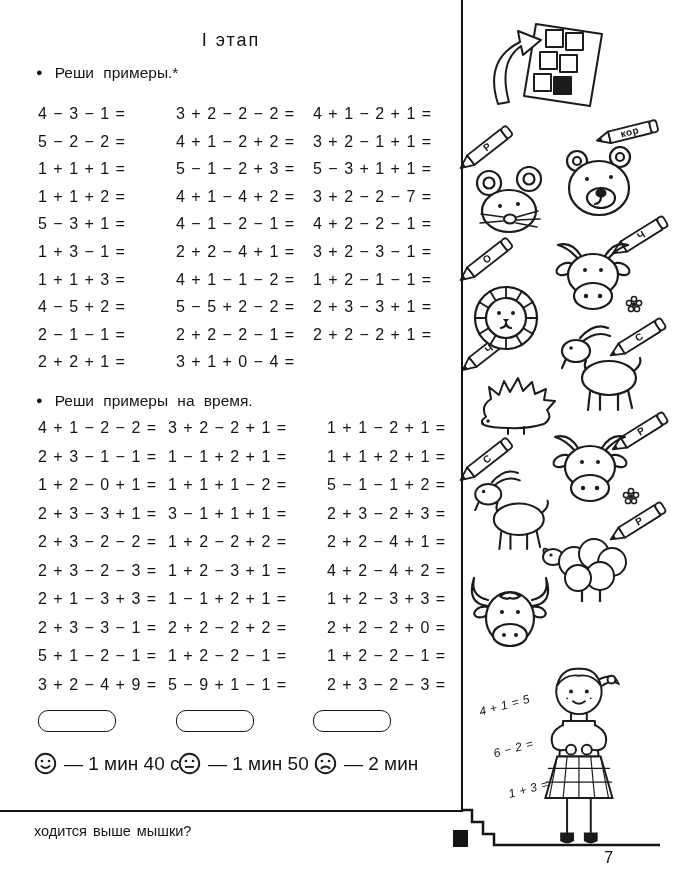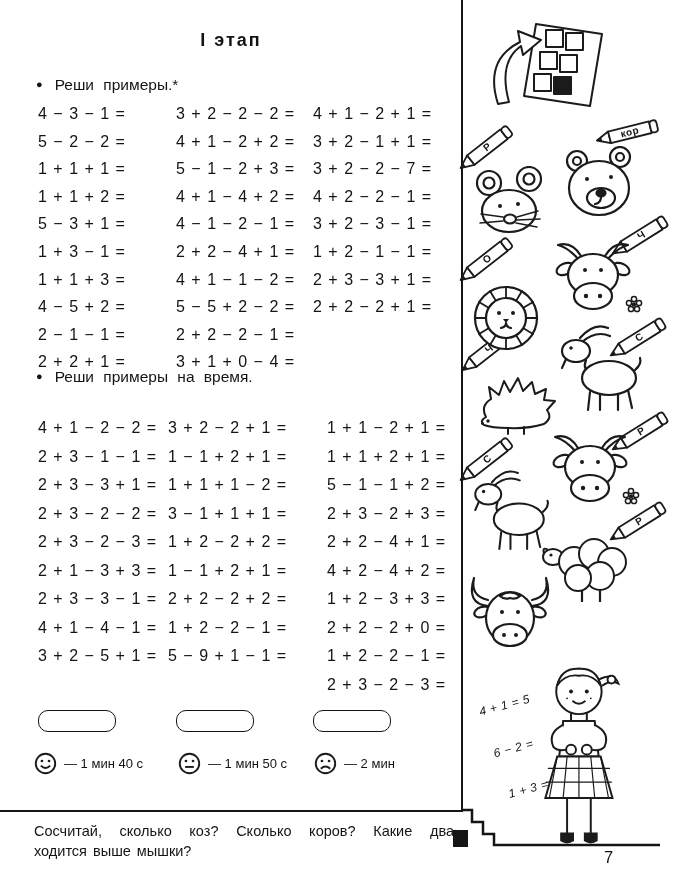--- a/index.html
+++ b/index.html
@@ -1,33 +1,33 @@
 <!DOCTYPE html>
 <html><head>
 <meta charset="utf-8">
 <style>
   html,body{margin:0;padding:0}
   body{width:674px;height:874px;position:relative;background:#fff;color:#141414;
        font-family:"Liberation Sans",sans-serif;overflow:hidden}
 
   .title{position:absolute;top:30px;left:0;width:462px;text-align:center;
-         font-size:18px;font-weight:bold;letter-spacing:2px}
+         font-size:18px;font-weight:normal;letter-spacing:2px}
   .sec-heading{position:absolute;left:36px;font-size:15.5px;word-spacing:5px}
   .bullet{font-size:11px;margin-right:12px;vertical-align:2px}
 
   .math-col{position:absolute;width:140px;font-size:16px;letter-spacing:.5px;word-spacing:1px}
   .set1{top:100px}
   .set2{top:414px}
   .math-row{height:27.6px;line-height:27.6px;white-space:pre}
   .set2 .math-row{height:28.5px;line-height:28.5px}
 
   .answer-box{position:absolute;top:710px;width:76px;height:20px;
               border:1.6px solid #141414;border-radius:10px;background:#fff}
 
-  .timing-item{position:absolute;top:752px;display:flex;align-items:center;gap:7px;font-size:13px;white-space:pre}
+  .timing-item{position:absolute;top:752px;display:flex;align-items:center;gap:7px;font-size:19px;white-space:pre}
   .timing-item svg{width:23px;height:23px;flex:0 0 auto}
 
   .hr{position:absolute;top:810px;left:0;width:462px;height:2px;background:#141414}
   .vr{position:absolute;left:461px;top:0;width:2px;height:812px;background:#141414}
 
   .footer{position:absolute;top:822px;left:34px;width:420px;font-size:14.5px;line-height:19.5px;word-spacing:2px}
   .f-line.just{text-align:justify;text-align-last:justify}
 
   .page-num{position:absolute;left:604px;top:848px;font-size:16.5px}
 
@@ -209,21 +209,21 @@
     <path d="M49 120 L111 120 M47 134 L113 134" stroke-width="1.2" fill="none"></path>
     <path d="M68 150 L68 186 M92 150 L92 186" fill="none"></path>
     <path d="M62 186 L74 186 L74 193 Q68 197 62 193 Z" fill="#1b1b1b"></path>
     <path d="M86 186 L98 186 L98 193 Q92 197 86 193 Z" fill="#1b1b1b"></path>
   </g>
 </defs>
 </svg>
 
 <div class="title">I этап</div>
 
-<div class="sec-heading" style="top:76px">
+<div class="sec-heading" style="top:64px">
   <span class="bullet">●</span><span>Реши примеры.*</span>
 </div>
 
 <div class="math-col set1" style="left:38px">
 
 <div class="math-row">4 − 3 − 1 =</div>
     <div class="math-row">5 − 2 − 2 =</div>
     <div class="math-row">1 + 1 + 1 =</div>
     <div class="math-row">1 + 1 + 2 =</div>
     <div class="math-row">5 − 3 + 1 =</div>
@@ -243,51 +243,54 @@
     <div class="math-row">2 + 2 − 4 + 1 =</div>
     <div class="math-row">4 + 1 − 1 − 2 =</div>
     <div class="math-row">5 − 5 + 2 − 2 =</div>
     <div class="math-row">2 + 2 − 2 − 1 =</div>
     <div class="math-row">3 + 1 + 0 − 4 =</div>
   </div>
 <div class="math-col set1" style="left:313px">
 
 <div class="math-row">4 + 1 − 2 + 1 =</div>
     <div class="math-row">3 + 2 − 1 + 1 =</div>
+    <div class="math-row">5 − 3 + 1 + 1 =</div>
     <div class="math-row">3 + 2 − 2 − 7 =</div>
     <div class="math-row">4 + 2 − 2 − 1 =</div>
     <div class="math-row">3 + 2 − 3 − 1 =</div>
     <div class="math-row">1 + 2 − 1 − 1 =</div>
     <div class="math-row">2 + 3 − 3 + 1 =</div>
     <div class="math-row">2 + 2 − 2 + 1 =</div>
   </div>
 
-<div class="sec-heading" style="top:368px">
+<div class="sec-heading" style="top:392px">
   <span class="bullet">●</span><span>Реши примеры на время.</span>
 </div>
 
 <div class="math-col set2" style="left:38px">
 
 <div class="math-row">4 + 1 − 2 − 2 =</div>
     <div class="math-row">2 + 3 − 1 − 1 =</div>
+    <div class="math-row">1 + 2 − 0 + 1 =</div>
     <div class="math-row">2 + 3 − 3 + 1 =</div>
     <div class="math-row">2 + 3 − 2 − 2 =</div>
     <div class="math-row">2 + 3 − 2 − 3 =</div>
     <div class="math-row">2 + 1 − 3 + 3 =</div>
     <div class="math-row">2 + 3 − 3 − 1 =</div>
-    <div class="math-row">4 + 1 − 4 − 1 =</div>
-    <div class="math-row">3 + 2 − 5 + 1 =</div>
+    <div class="math-row">5 + 1 − 2 − 1 =</div>
+    <div class="math-row">3 + 2 − 4 + 9 =</div>
   </div>
 <div class="math-col set2" style="left:168px">
 
 <div class="math-row">3 + 2 − 2 + 1 =</div>
     <div class="math-row">1 − 1 + 2 + 1 =</div>
     <div class="math-row">1 + 1 + 1 − 2 =</div>
     <div class="math-row">3 − 1 + 1 + 1 =</div>
     <div class="math-row">1 + 2 − 2 + 2 =</div>
+    <div class="math-row">1 + 2 − 3 + 1 =</div>
     <div class="math-row">1 − 1 + 2 + 1 =</div>
     <div class="math-row">2 + 2 − 2 + 2 =</div>
     <div class="math-row">1 + 2 − 2 − 1 =</div>
     <div class="math-row">5 − 9 + 1 − 1 =</div>
   </div>
 <div class="math-col set2" style="left:327px">
 
 <div class="math-row">1 + 1 − 2 + 1 =</div>
     <div class="math-row">1 + 1 + 2 + 1 =</div>
     <div class="math-row">5 − 1 − 1 + 2 =</div>
@@ -324,21 +327,20 @@
 </div>
 
 <div class="hr"></div>
 <div class="vr"></div>
 <svg class="steps-svg" viewBox="0 0 210 46">
   <path d="M9 6 H20 V18 H31 V30 H42 V41 H208" stroke="#141414" stroke-width="2.5" fill="none"></path>
   <rect x="1" y="26" width="15" height="17" fill="#141414"></rect>
 </svg>
 
 <div class="footer">
-  <div class="f-line just">Сосчитай, сколько коз? Сколько коров? Какие два</div>
   <div class="f-line">ходится выше мышки?</div>
 </div>
 
 <div class="page-num">7</div>
 
 <svg class="puzzle" viewBox="0 0 118 86">
     <use href="#icon-arrow-grid"></use>
   </svg>
 
 <div class="pencil" style="left:594px;top:124px;transform:rotate(-14deg)">

